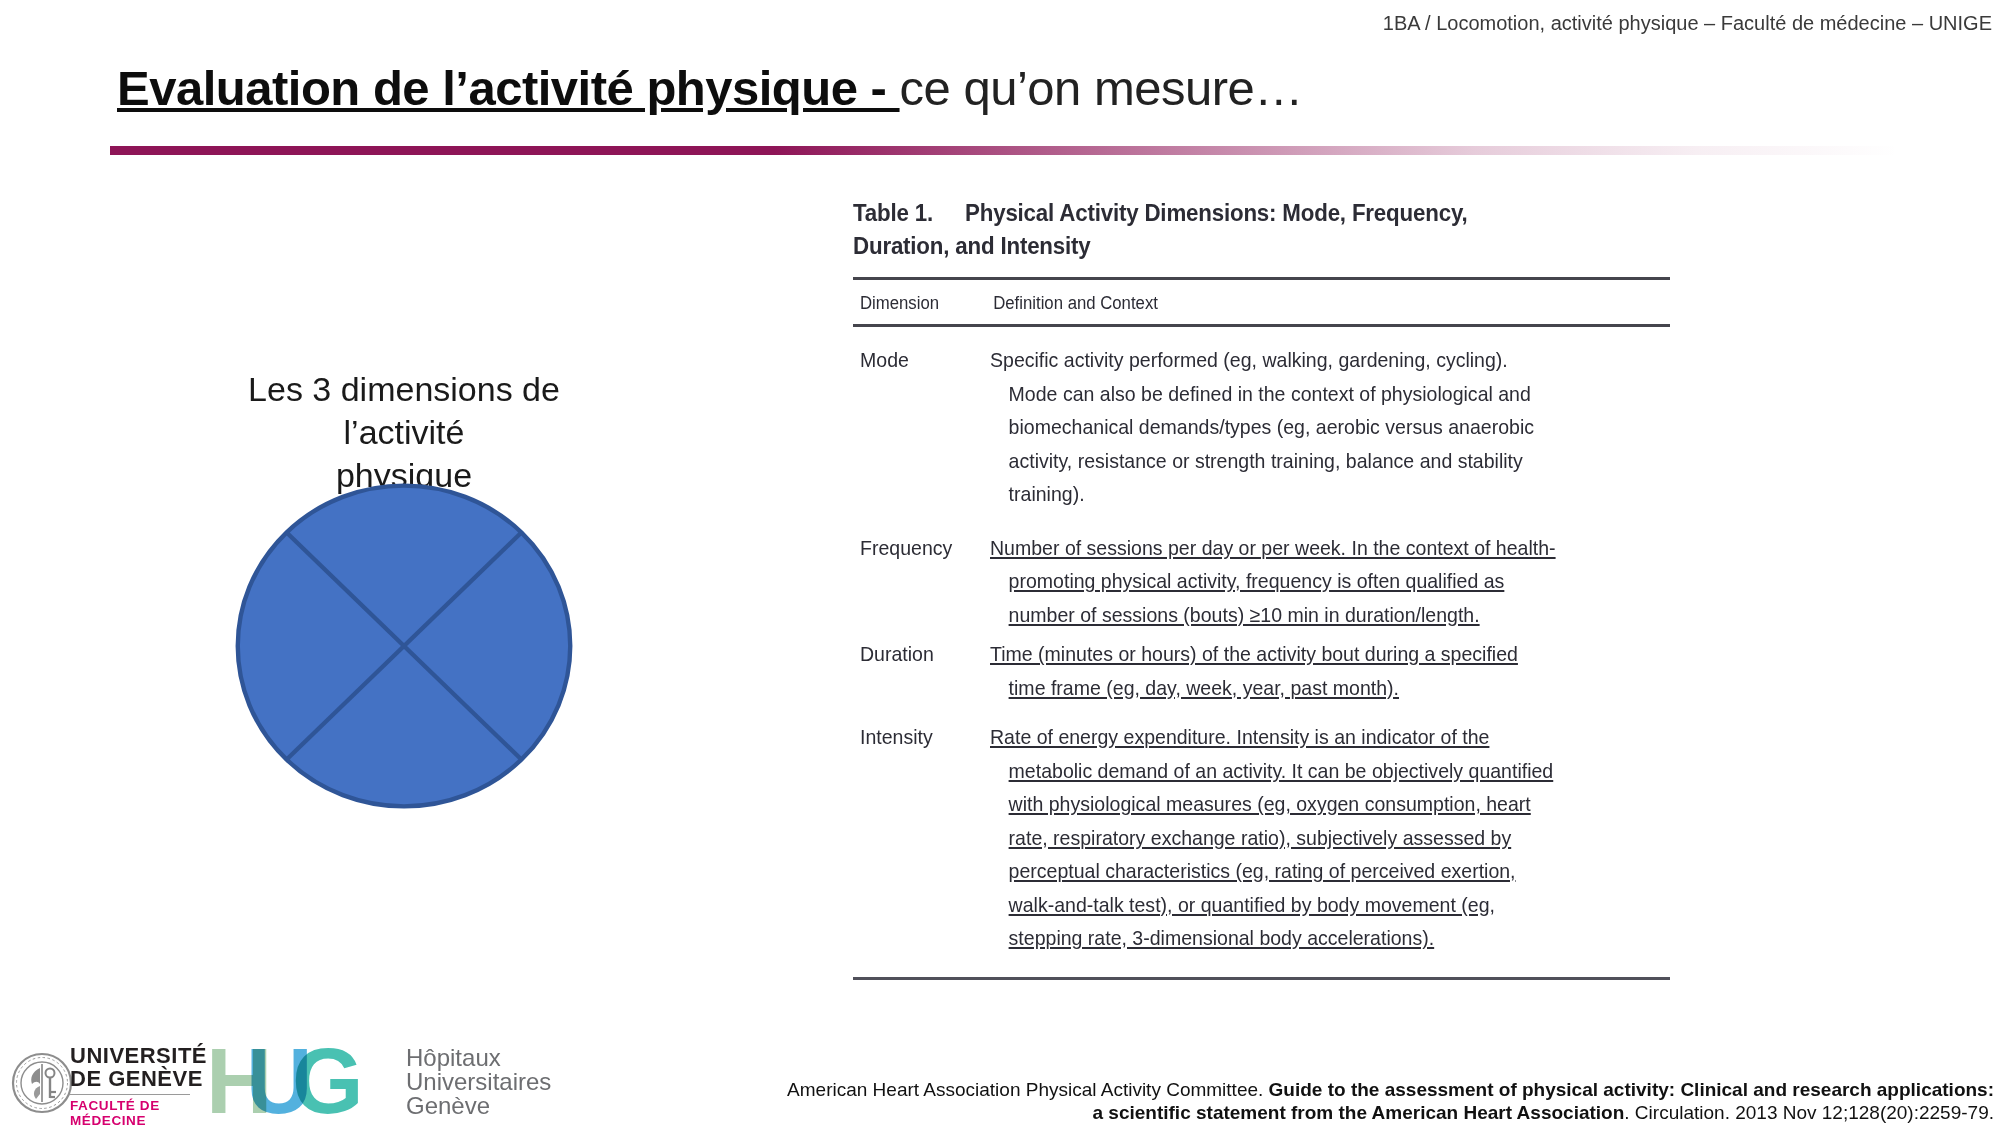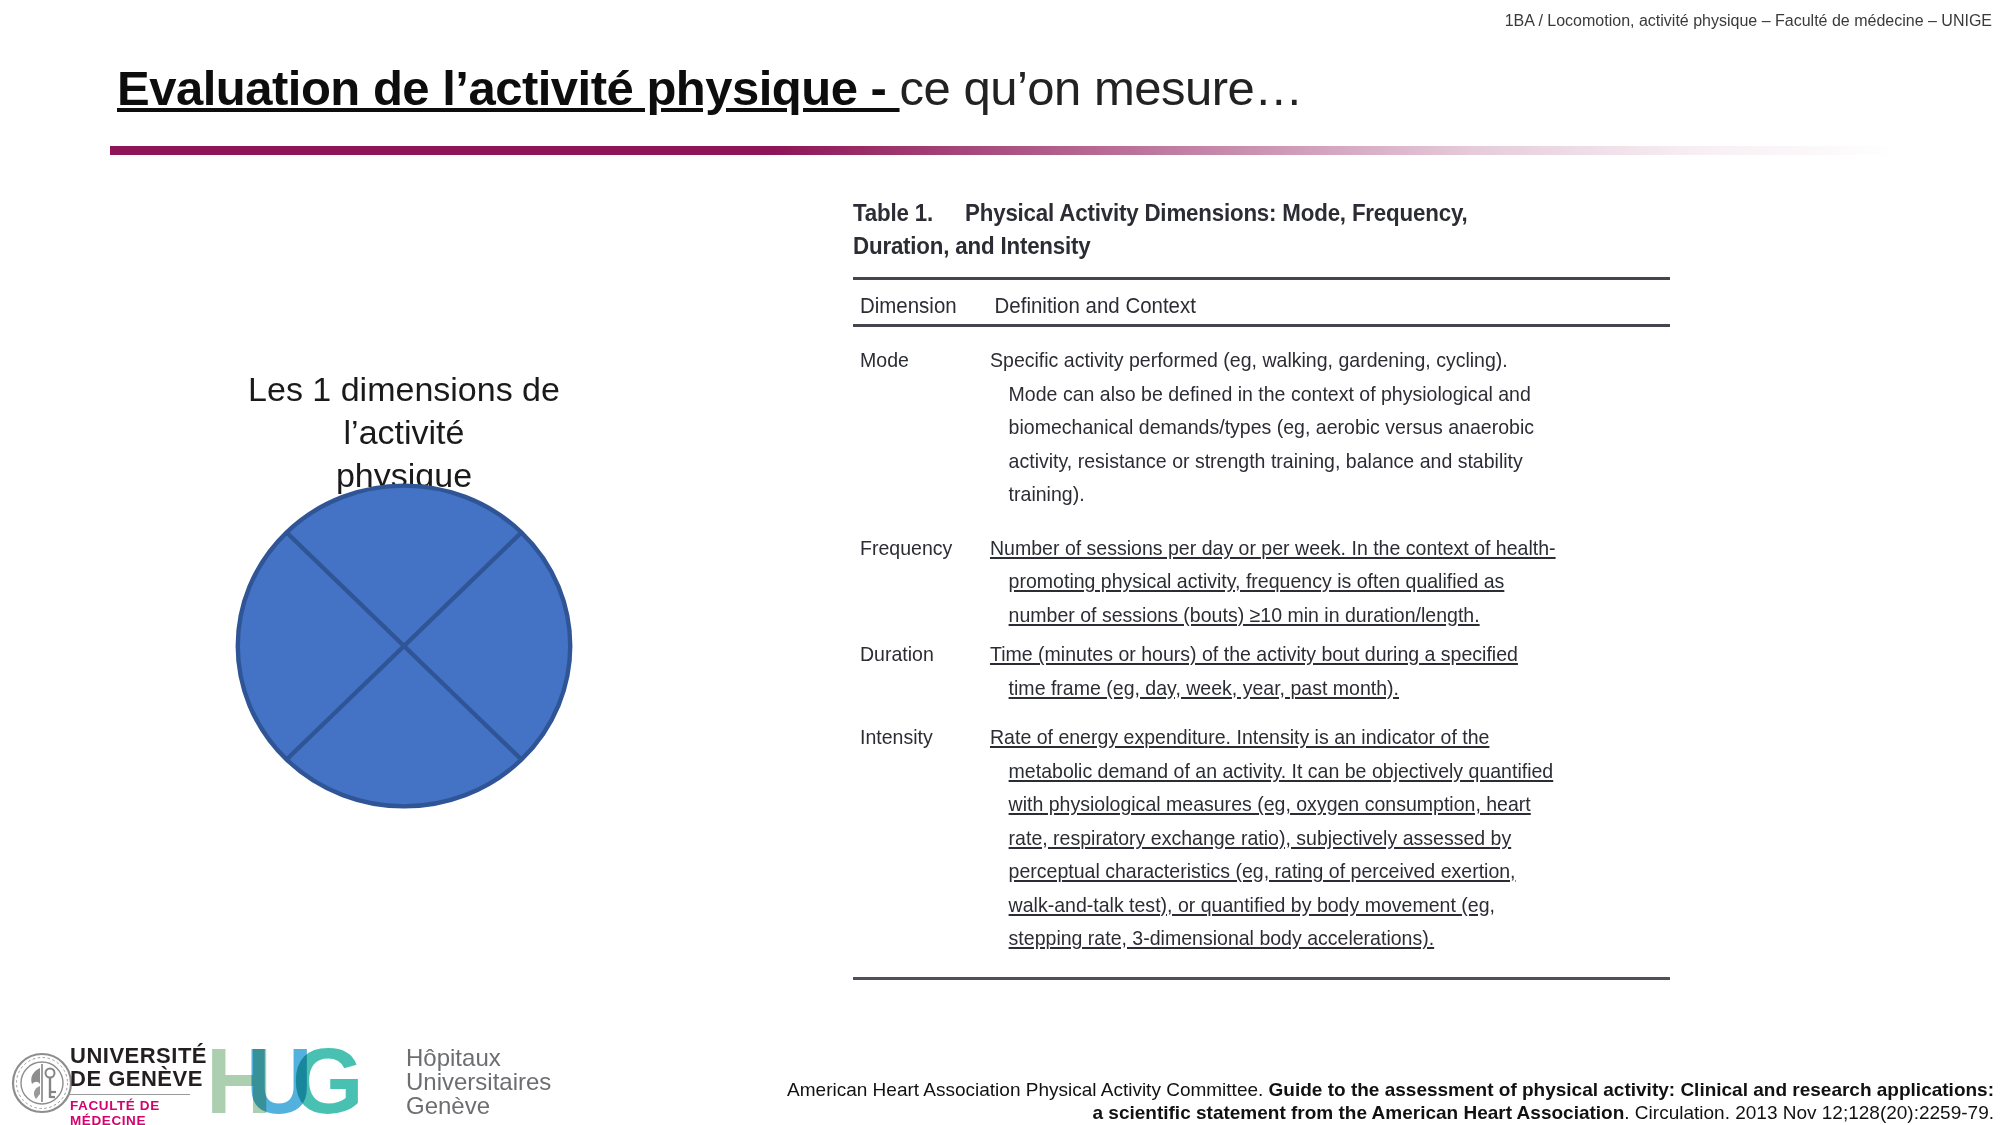--- a/index.html
+++ b/index.html
@@ -1,20 +1,20 @@
 <!DOCTYPE html>
 <html style="--accent: #8e1557;"><head>
 <meta charset="utf-8">
 <style>
   html,body{margin:0;padding:0;background:#fff;}
   .slide{position:relative;width:2000px;height:1125px;background:#fff;overflow:hidden;
          font-family:"Liberation Sans",sans-serif;color:#1a1a1a;}
 
   
-  .course-header{position:absolute;top:12px;right:8px;font-size:16px;color:#3a3a3a;white-space:nowrap;}
+  .course-header{position:absolute;top:12px;right:8px;font-size:20px;color:#3a3a3a;white-space:nowrap;}
 
   
   .slide-title{position:absolute;left:117px;top:60px;font-size:49px;letter-spacing:-0.5px;white-space:nowrap;}
   .slide-title .t-bold{font-weight:700;color:#0d0d0d;text-decoration:underline;}
   .slide-title .t-reg{font-weight:400;color:#222;}
 
   .accent-bar{position:absolute;left:110px;top:146px;width:1845px;height:9px;
     background:linear-gradient(to right,var(--accent) 0%,var(--accent) 36%,
       rgba(142,21,87,.55) 58%,rgba(142,21,87,.22) 74%,rgba(142,21,87,.07) 86%,rgba(142,21,87,0) 97%);}
 
@@ -24,21 +24,21 @@
   .circle-fig{position:absolute;left:229px;top:477px;width:350px;height:338px;}
 
   
   .table-fig{position:absolute;left:853px;top:196px;width:817px;color:#2c2c35;}
   .tbl-cond{transform:scaleX(.93);transform-origin:0 50%;white-space:nowrap;display:block;}
   .tbl-title{font-weight:700;font-size:24px;line-height:33px;letter-spacing:-0.2px;}
   .tbl-title .row1{display:flex;gap:26px;}
   .rule{background:#45454d;height:3px;width:100%;}
   .rule.top{margin-top:15px;}
   .rule.bottom{height:3px;background:#50505a;margin-top:22px;}
-  .thead{position:relative;height:44px;font-size:22px;}
+  .thead{position:relative;height:44px;font-size:18px;}
   .thead .col-dim{position:absolute;left:7px;top:13px;}
   .thead .col-def{position:absolute;left:134px;right:0;top:13px;}
   .thead .col-def span{display:inline-block;transform:scaleX(.93);white-space:nowrap;}
   #table-rows{padding-top:16px;font-size:21px;}
   .trow{display:flex;}
   .trow + .trow{margin-top:20px;text-decoration:underline;}
   .trow:nth-child(3){margin-top:6px;}
   .trow:nth-child(4){margin-top:16px;}
   .tlabel{width:130px;flex:0 0 130px;padding-left:7px;line-height:33.5px;}
   .tlabel span{display:inline-block;transform:scaleX(.93);transform-origin:0 50%;}
@@ -72,21 +72,21 @@
 
   <div class="course-header">1BA / Locomotion, activité physique – Faculté de médecine – UNIGE</div>
 
   <h1 class="slide-title" style="margin:0;">
     <span class="t-bold">Evaluation de l’activité physique - </span><span class="t-reg">ce qu’on mesure…</span>
   </h1>
 
   <div class="accent-bar"></div>
 
   <div class="left-caption">
-    <div>Les 1 dimensions de l’activité</div>
+    <div>Les 3 dimensions de l’activité</div>
     <div>physique</div>
   </div>
 
   <svg class="circle-fig" viewBox="0 0 360 346">
     <ellipse cx="180" cy="173" rx="171" ry="165" stroke-width="4.5" fill="#4472c4" stroke="#2f5597"></ellipse>
     <line x1="59" y1="56" x2="301" y2="290" stroke-width="4.5" stroke="#2f5597"></line>
     <line x1="301" y1="56" x2="59" y2="290" stroke-width="4.5" stroke="#2f5597"></line>
   </svg>
 
   <div class="table-fig" style="color: rgb(44, 44, 53);">

